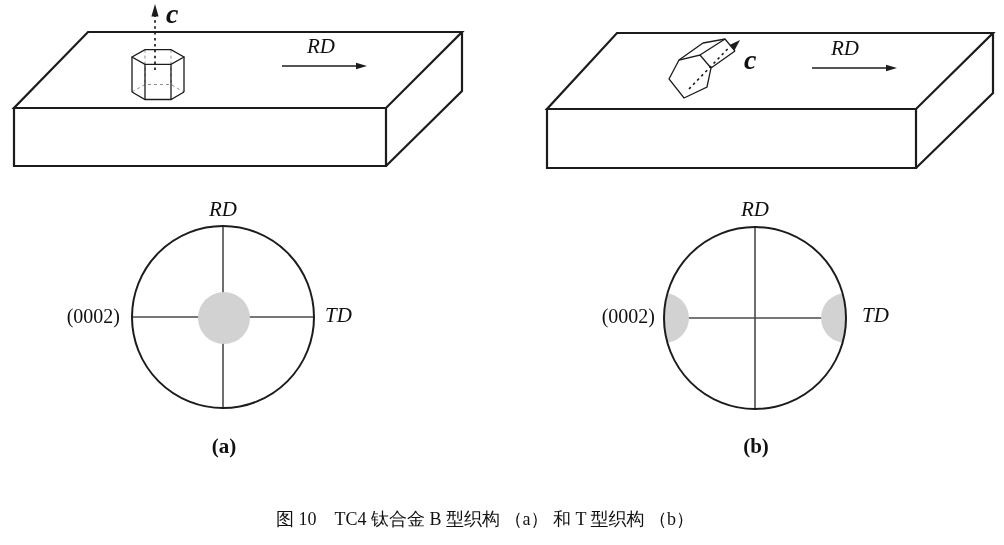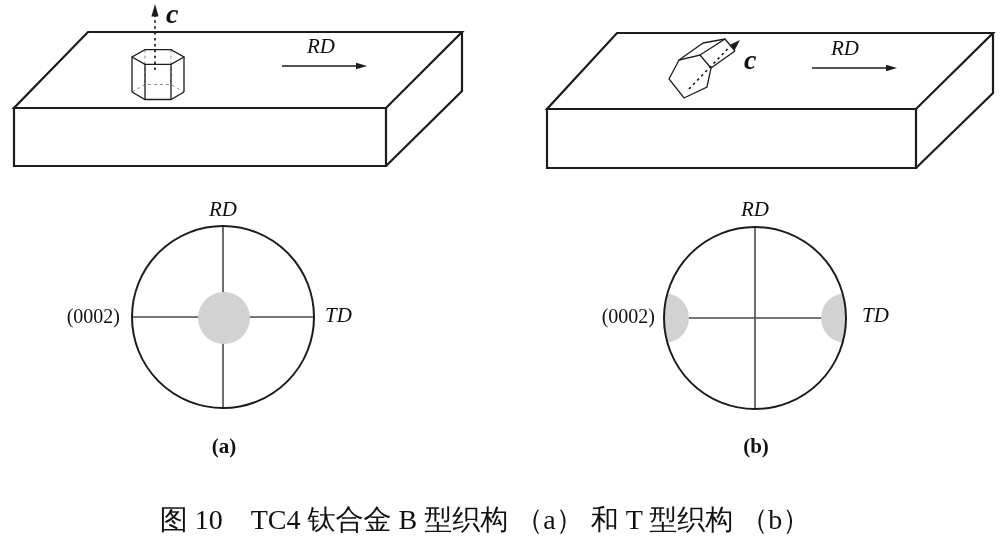--- a/index.html
+++ b/index.html
@@ -32,21 +32,21 @@
 
   .caption {
     position: absolute;
     top: 471px;
     left: 0;
     width: 970px;
     text-align: center;
     color: #111111;
     white-space: pre-wrap;
   }
-  .caption-zh { font-size: 28px; line-height: 25px; }
+  .caption-zh { font-size: 18px; line-height: 25px; }
 </style>
 </head>
 <body>
 
 <div class="stage">
   <svg width="1004" height="545" viewBox="0 0 1004 545">
 
     <g>
       <g>
         <path class="ink slab" d="M88 32 L462 32 L386 108 L14 108 Z"></path>

